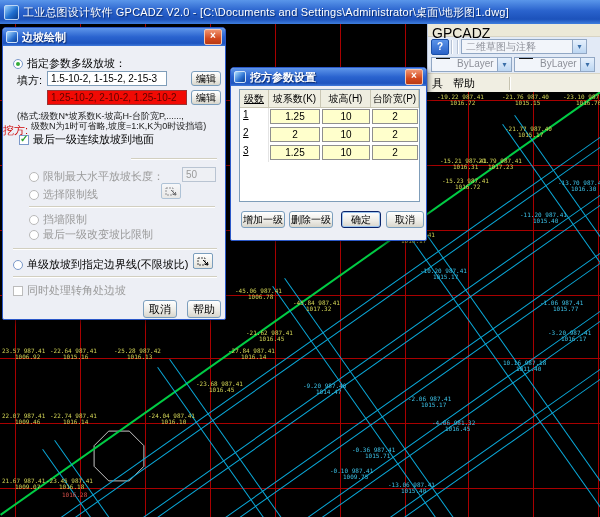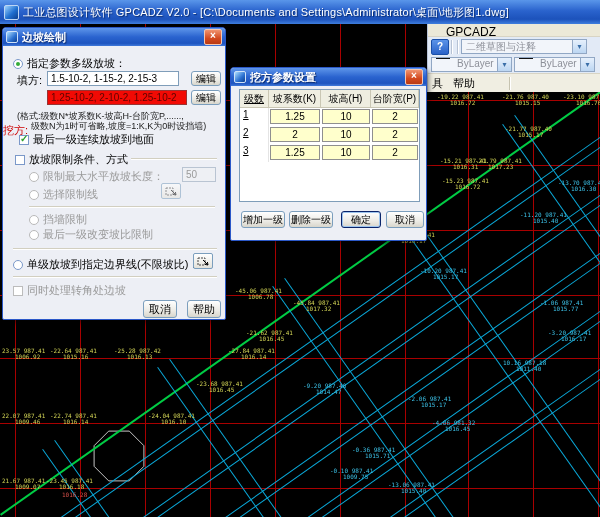--- a/index.html
+++ b/index.html
@@ -13,22 +13,22 @@
     display:flex;align-items:center;padding:0 4px;box-sizing:border-box;}
   #titlebar .appicon{width:15px;height:15px;border-radius:2px;margin-right:4px;
     background:linear-gradient(135deg,#9fd4ff 0%,#1f6fd0 55%,#0c3f8f 100%);
     border:1px solid #bcd6f5;box-sizing:border-box;flex:0 0 auto;}
   #titlebar .ttext{color:#fff;font-size:11px;font-weight:normal;white-space:nowrap;
     overflow:hidden;text-shadow:1px 1px 1px #0a2a6a;letter-spacing:.2px;}
 
   
   #gp-panel{position:absolute;left:427px;top:24px;width:173px;height:68px;z-index:3;
     background:#e8eef8;border-left:1px solid #b8c4d8;box-sizing:border-box;}
-  #gp-caption{height:13px;background:#ece9d8;font-size:12px;color:#000;
-    padding:1px 0 0 18px;box-sizing:border-box;border-bottom:1px solid #d8d4c4;}
+  #gp-caption{height:13px;background:#ece9d8;font-size:14px;color:#000;
+    padding:1px 0 0 4px;box-sizing:border-box;border-bottom:1px solid #d8d4c4;}
   .gp-row{display:flex;align-items:center;padding:0 3px;box-sizing:border-box;}
   #gp-row1{height:19px;background:#e2eaf6;}
   #help-btn{width:16px;height:14px;background:linear-gradient(#5b93e8,#2a62c8);
     border:1px solid #1a4fa8;border-radius:2px;color:#fff;font-size:10px;font-weight:bold;
     text-align:center;line-height:13px;}
   .vsep{width:1px;height:14px;background:#b6c2d4;margin:0 2px;border-right:1px solid #fff;}
   .combo{height:15px;background:#f2f5fa;border:1px solid #91a7c4;display:flex;
     align-items:flex-start;box-sizing:border-box;font-size:10px;color:#8d9099;}
   .combo .ctext{flex:1;padding-left:4px;white-space:nowrap;overflow:hidden;}
   .combo .chev{width:13px;height:100%;background:linear-gradient(#e6f0fc,#bcd6f2);
@@ -224,37 +224,34 @@
     <div class="dicon"></div>
     <div class="dtext">边坡绘制</div>
     <div class="closebtn">×</div>
   </div>
 
   <div class="ctl" style="left:10px;top:28px;">
     <span class="radio sel"></span><span>指定参数多级放坡：</span>
   </div>
 
   <div class="ctl" style="left:14px;top:45px;">填方:</div>
-  <div class="tbox" style="left:44px;top:43px;width:132px;height:15px;">1.5-10-2, 1-15-2, 2-15-3</div>
+  <div class="tbox" style="left:44px;top:43px;width:120px;height:15px;">1.5-10-2, 1-15-2, 2-15-3</div>
   <div class="xpbtn" style="left:188px;top:43px;width:30px;height:15px;line-height:13px;font-size:10px;">编辑</div>
 
   <div class="ctl" style="left:0;top:64px;color:#cc0000;margin-top:31px;">挖方:</div>
   <div class="tbox red" style="left:44px;top:62px;width:140px;height:15px;">1.25-10-2, 2-10-2, 1.25-10-2</div>
   <div class="xpbtn" style="left:188px;top:62px;width:30px;height:15px;line-height:13px;font-size:10px;">编辑</div>
 
   <div class="note" style="left:14px;top:82px;">(格式:级数N*坡系数K-坡高H-台阶宽P,......,</div>
   <div class="note" style="left:28px;top:92px;">级数N为1时可省略,坡度=1:K,K为0时设挡墙)</div>
 
   <div class="ctl" style="left:16px;top:104px;">
     <span class="chk on"></span><span>最后一级连续放坡到地面</span>
   </div>
 
-  <div class="ctl" style="left:12px;top:124px;">
-    <span class="chk"></span><span>放坡限制条件、方式</span>
-  </div>
   <div class="grpline" style="left:128px;top:130px;width:86px;"></div>
 
   <div class="ctl" style="left:26px;top:141px;">
     <span class="radio dis"></span><span class="dtxt">限制最大水平放坡长度：</span>
   </div>
   <div class="tbox dis" style="left:162px;top:139px;width:34px;height:15px;">50</div>
 
   <div class="ctl" style="left:26px;top:159px;text-align:right;">
     <span class="radio dis"></span><span class="dtxt">选择限制线</span>
   </div>

